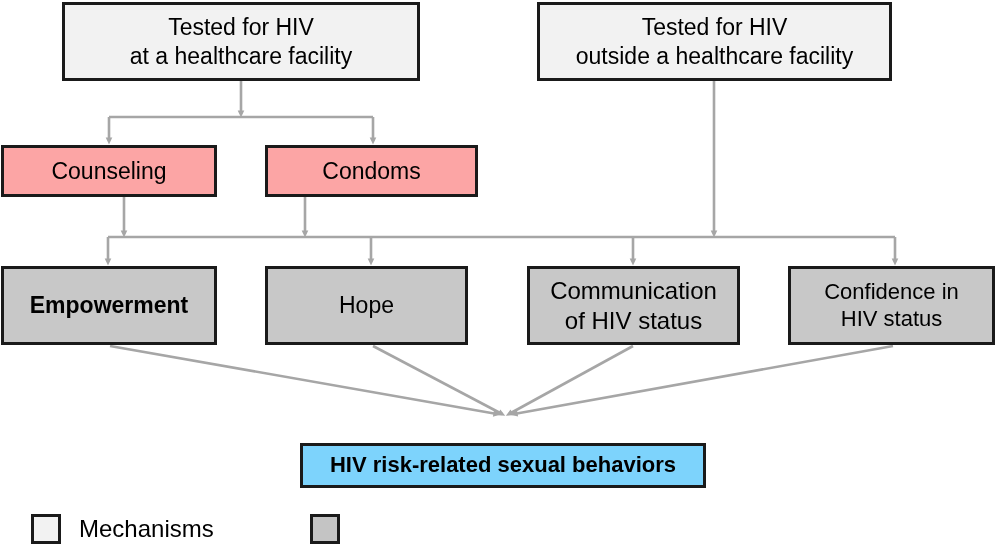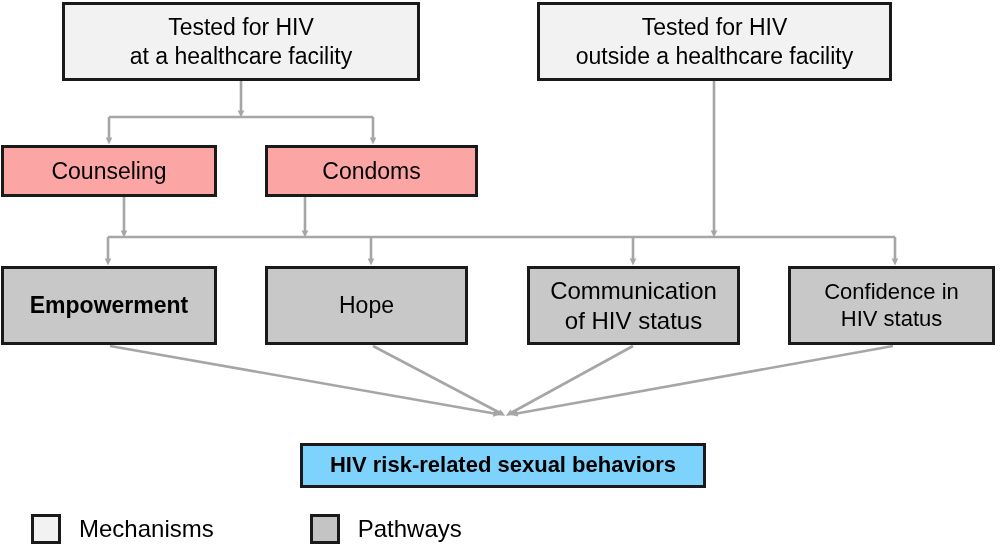--- a/index.html
+++ b/index.html
@@ -182,17 +182,16 @@
     <span class="label">HIV risk-related sexual behaviors</span>
   </div>
 
   <div id="legend">
     <div class="legend-item">
       <span class="legend-swatch mech"></span>
       <span class="legend-text">Mechanisms</span>
     </div>
     <div class="legend-item">
       <span class="legend-swatch path"></span>
-      <span class="legend-text">Pathways</span>
     </div>
   </div>
 
 </div>
 
 </body></html>

